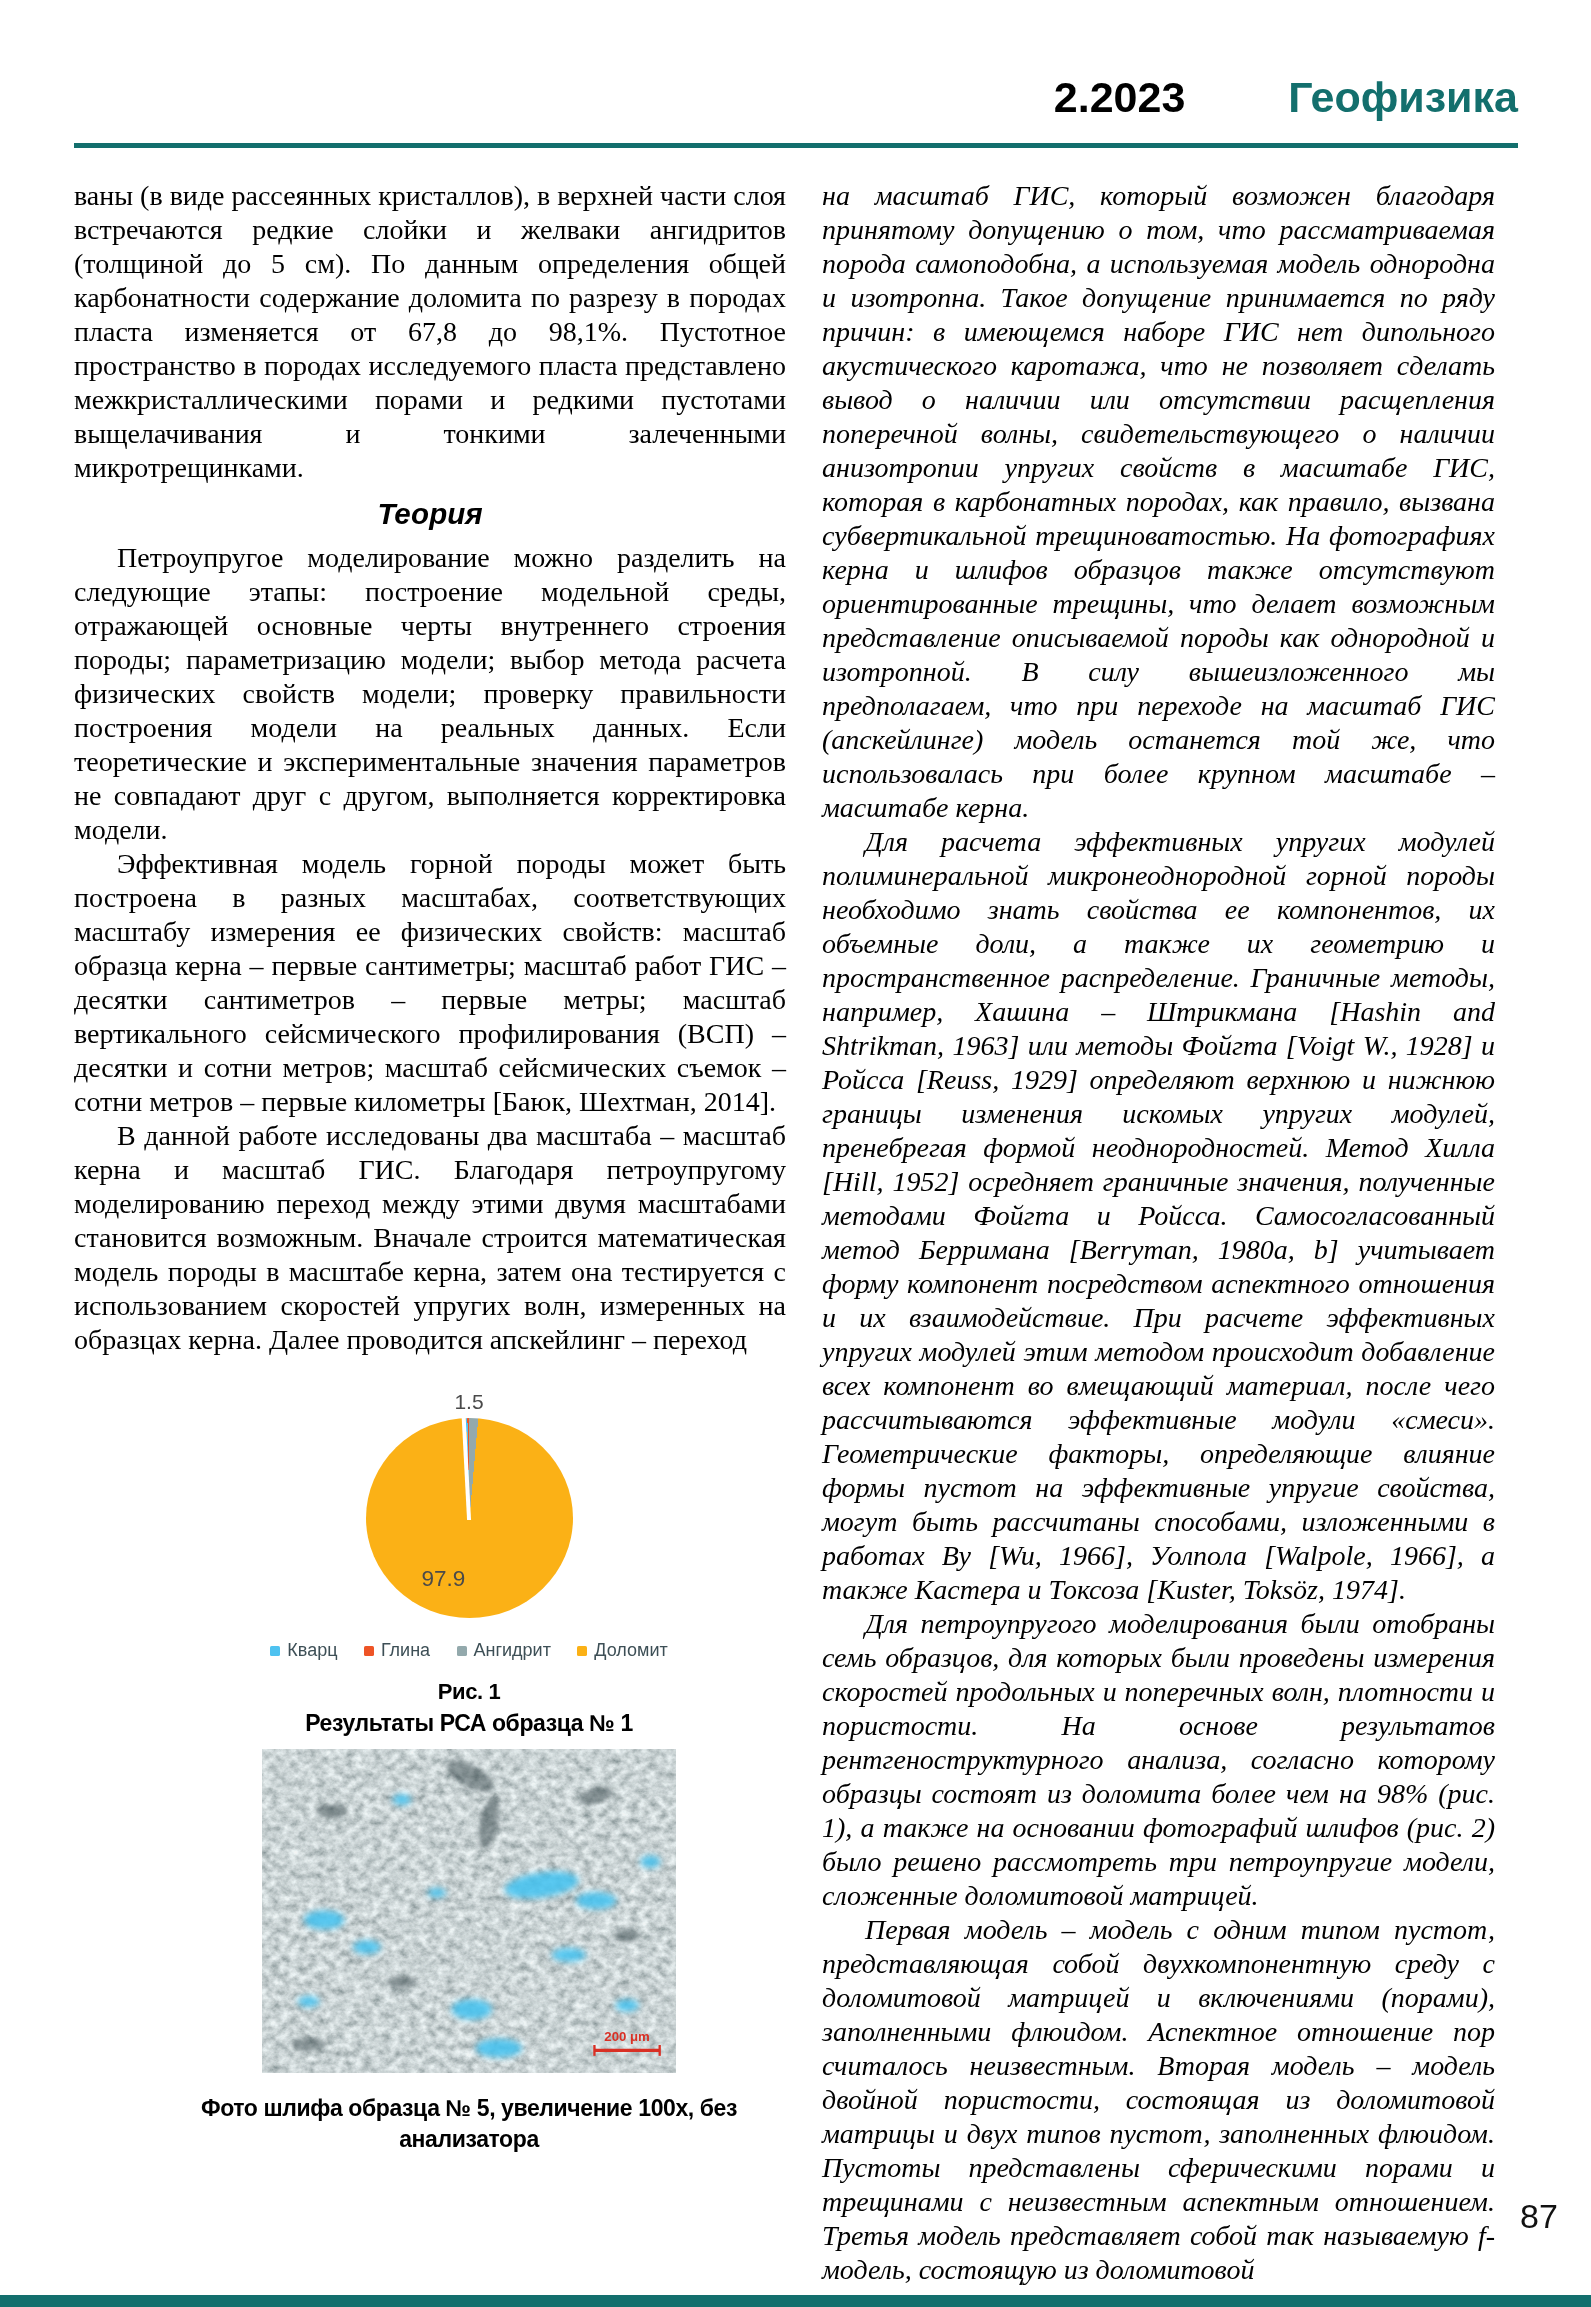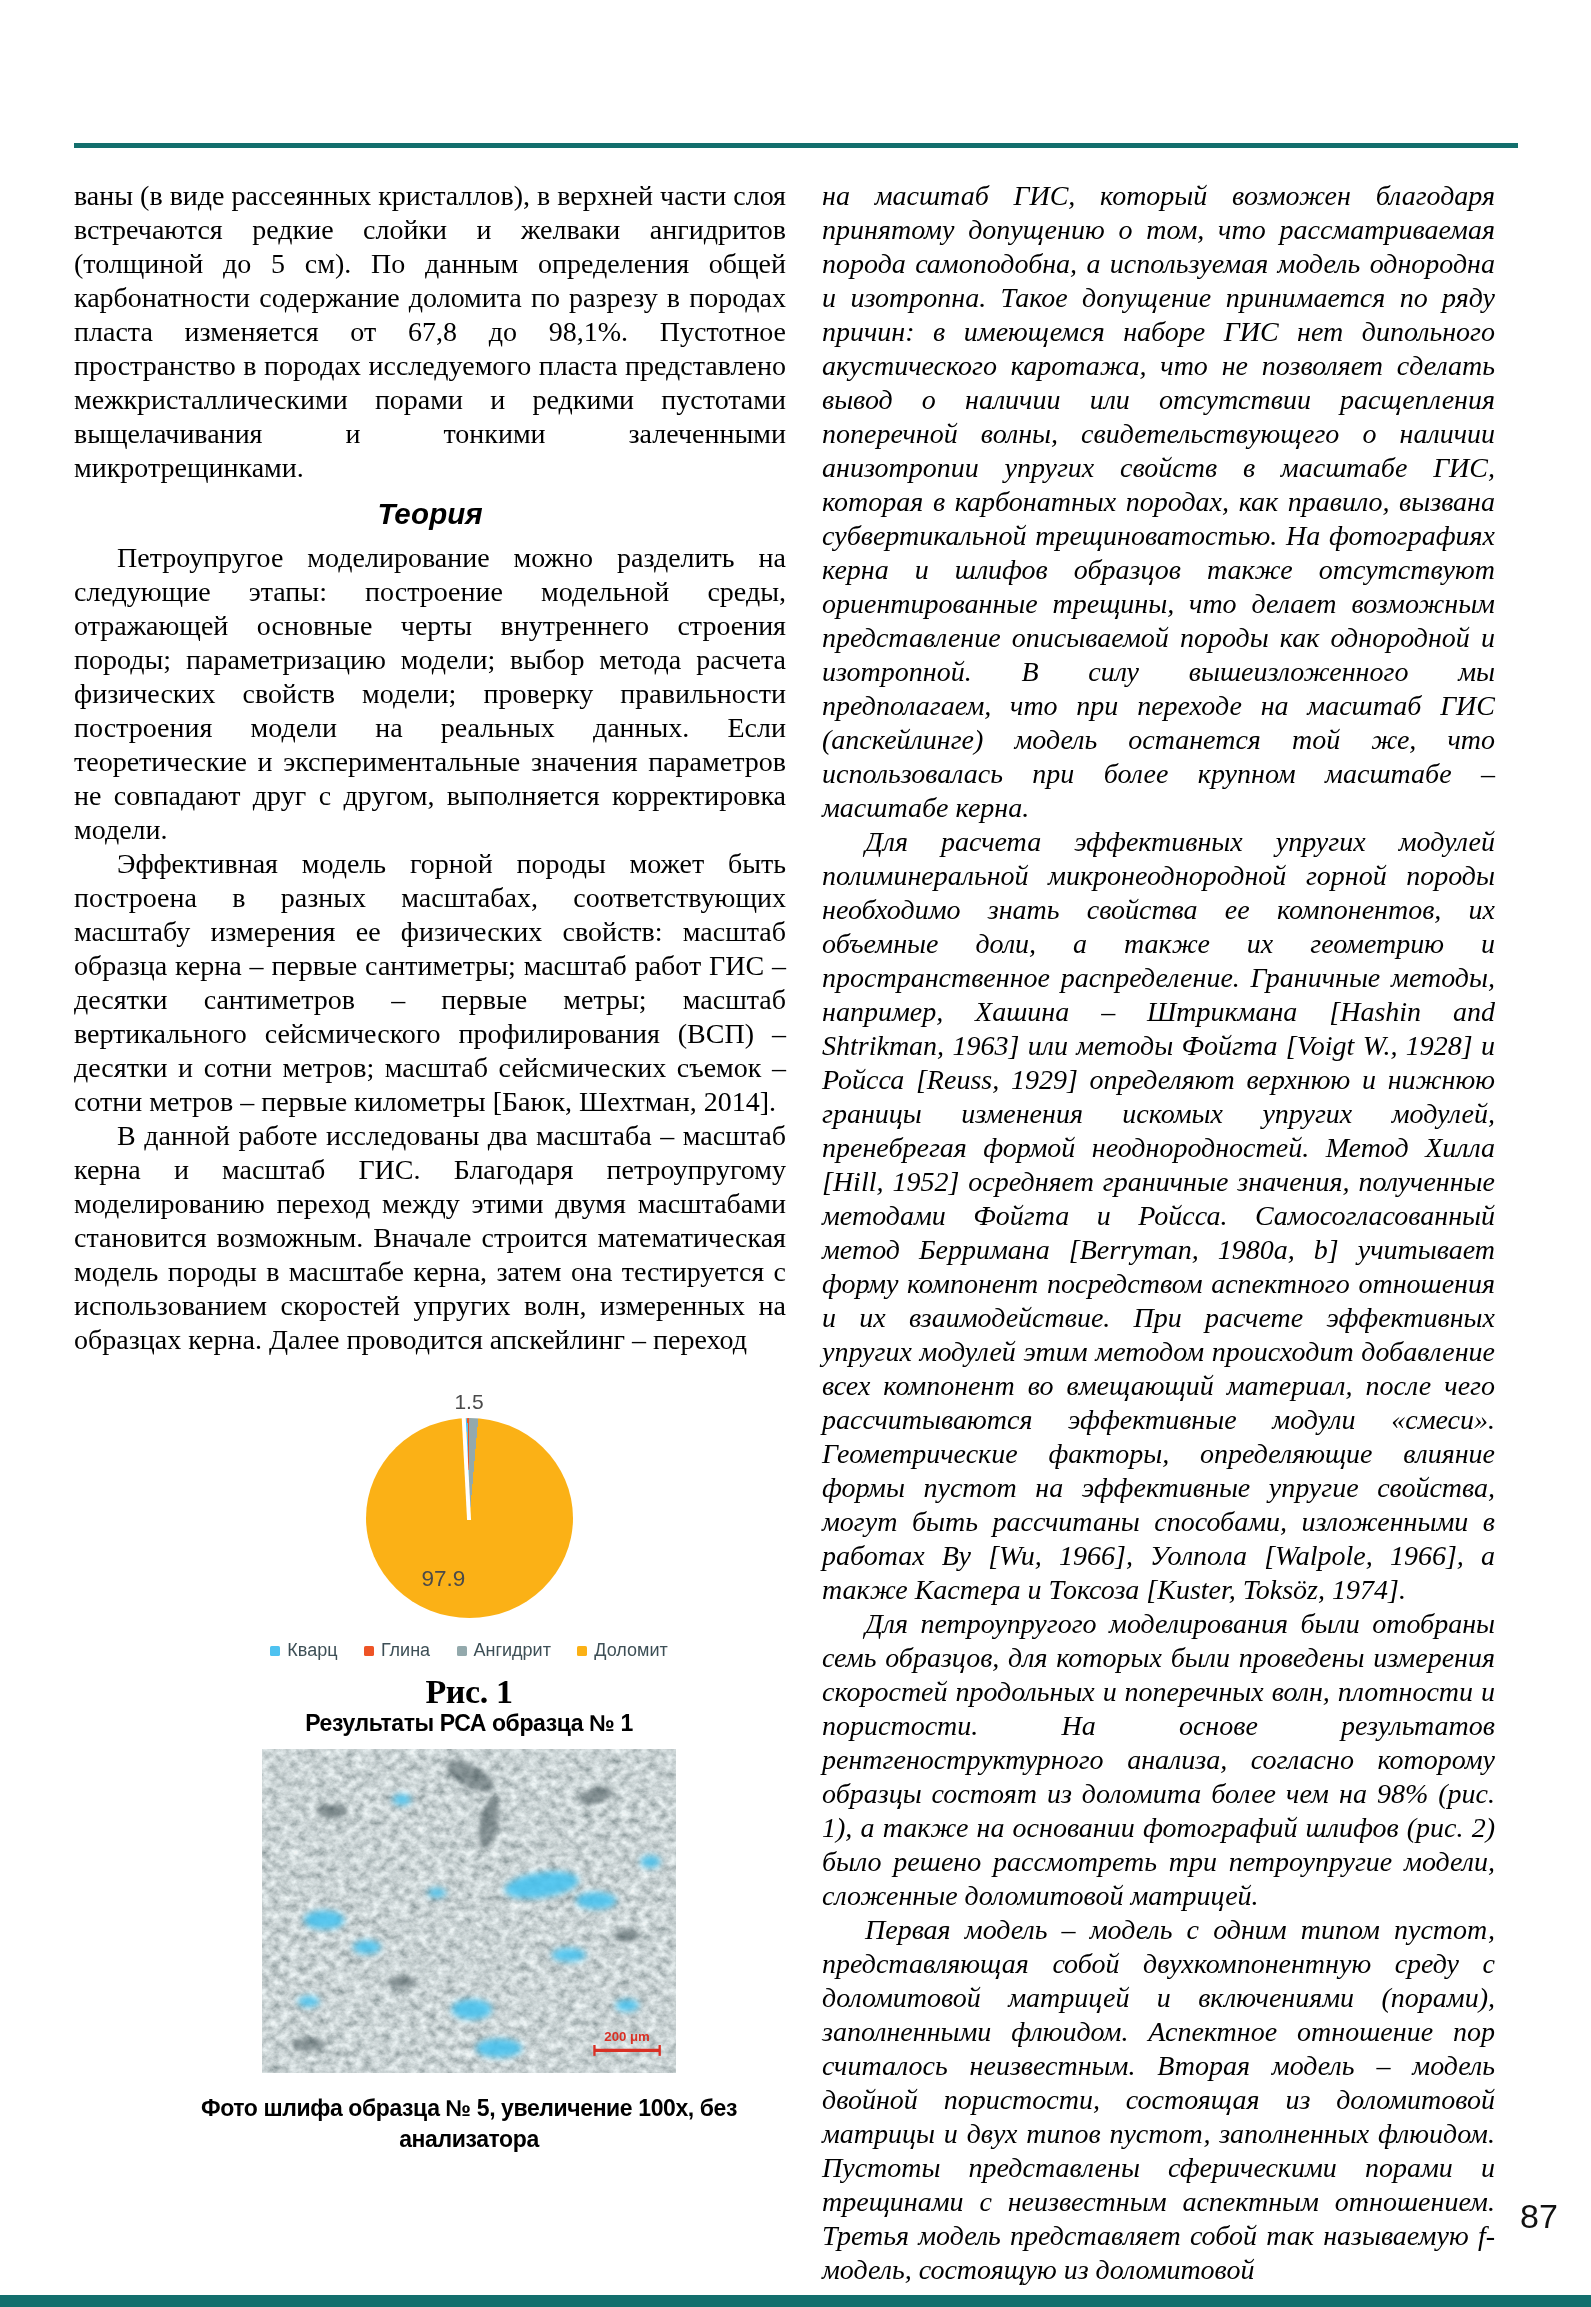--- a/index.html
+++ b/index.html
@@ -47,39 +47,43 @@
     position:absolute; left:27%; top:74%;
     font-family:"Liberation Sans", sans-serif; font-size:22.5px; color:#4a4a4a;
   }
   .legend {
     margin-top:22px; display:flex; justify-content:center; gap:26.4px;
     font-family:"Liberation Sans", sans-serif; font-size:18px; color:#3d4f56; align-items:flex-start;
   }
   .legend-item { display:flex; align-items:center; gap:7px; white-space:nowrap; }
   .legend-marker { display:inline-block; width:10px; height:10px; border-radius:1.6px; background:#ccc; }
   .fig-caption { margin-top:14px; text-align:center; font-family:"Liberation Sans", sans-serif; font-weight:bold; letter-spacing:-0.4px; }
-  .fig-title { font-size:34px; line-height:33px;font-family:Liberation Serif, serif; }
+  .fig-title { font-size:22px; line-height:33px; }
   .fig-sub   { font-size:23px; line-height:31px; }
   
   .fig2 { margin-top:9.3px; }
   .photo-wrap { width:414px; margin:0 auto; }
   .photo-svg { display:block; }
   .fig2 .fig-caption { margin-top:20px; }
   
   .page-number {
     position:absolute; left:1520px; top:2197px;
     font-family:"Liberation Sans", sans-serif; font-size:34px; color:#111;
   }
   .footer-bar { position:absolute; left:0; bottom:0; width:1591px; height:11.7px; background:#136f6d; }
 </style>
 </head>
 <body>
 
 <div class="page">
 
+  <div class="header-row">
+    <span class="issue">2.2023</span>
+    <span class="journal">Геофизика</span>
+  </div>
   <div class="header-rule"></div>
 
   <div class="col col-left">
     <p class="body">ваны (в виде рассеянных кристаллов), в верхней части слоя встречаются редкие слойки и желваки ангидритов (толщиной до 5 см). По данным определения общей карбонатности содержание доломита по разрезу в породах пласта изменяется от 67,8 до 98,1%. Пустотное пространство в породах исследуемого пласта представлено межкристаллическими порами и редкими пустотами выщелачивания и тонкими залеченными микротрещинками.</p>
     <h2 class="section-heading">Теория</h2>
     <p class="body indent">Петроупругое моделирование можно разделить на следующие этапы: построение модельной среды, отражающей основные черты внутреннего строения породы; параметризацию модели; выбор метода расчета физических свойств модели; проверку правильности построения модели на реальных данных. Если теоретические и экспериментальные значения параметров не совпадают друг с другом, выполняется корректировка модели.</p>
     <p class="body indent">Эффективная модель горной породы может быть построена в разных масштабах, соответствующих масштабу измерения ее физических свойств: масштаб образца керна – первые сантиметры; масштаб работ ГИС – десятки сантиметров – первые метры; масштаб вертикального сейсмического профилирования (ВСП) – десятки и сотни метров; масштаб сейсмических съемок – сотни метров – первые километры [Баюк, Шехтман, 2014].</p>
     <p class="body indent">В данной работе исследованы два масштаба – масштаб керна и масштаб ГИС. Благодаря петроупругому моделированию переход между этими двумя масштабами становится возможным. Вначале строится математическая модель породы в масштабе керна, затем она тестируется с использованием скоростей упругих волн, измеренных на образцах керна. Далее проводится апскейлинг – переход</p>
 
     <figure class="fig1 fig-offset">

